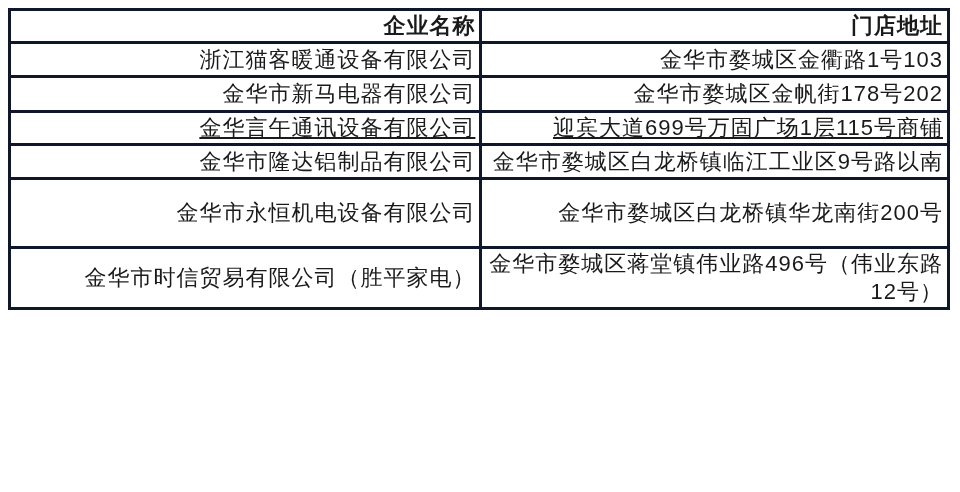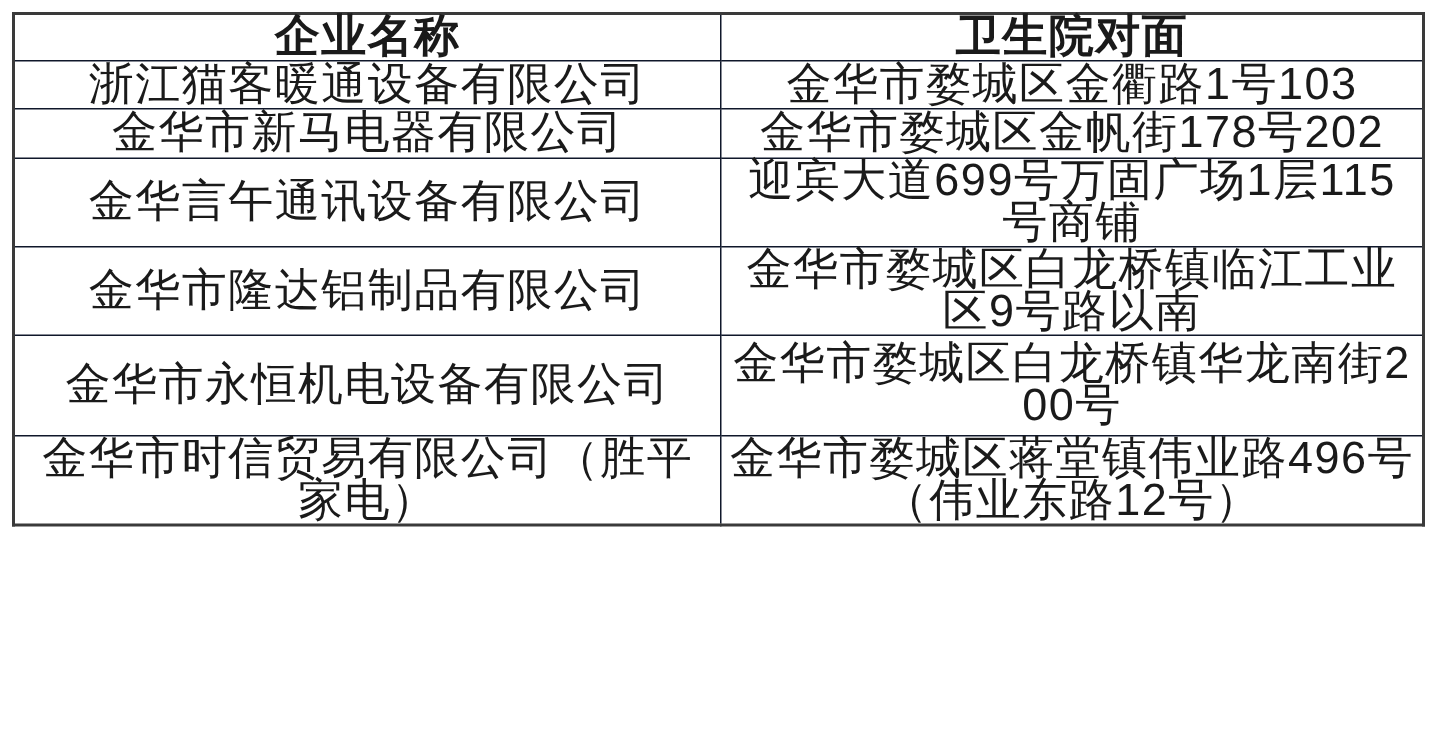--- a/index.html
+++ b/index.html
@@ -18,61 +18,61 @@
   }
   table.store-table {
     width: 942px;
     border-collapse: collapse;
     table-layout: fixed;
     border: 2px solid #3a3a3a;
     color: #1a1a1a;
   }
   table.store-table th,
   table.store-table td {
-    border: 1px solid #0f172a;
-    text-align: center;
+    border: 3px solid #0f172a;
+    text-align: right;
     vertical-align: middle;
     padding: 1px 4px;
-    font-size: 30px;
+    font-size: 22px;
     line-height: 28px;
     letter-spacing: 1px;
     word-break: break-all;
     overflow-wrap: anywhere;
   }
   table.store-table col.col-company { width: 50.2%; }
   table.store-table col.col-address { width: 49.8%; }
   table.store-table thead th {
     font-weight: bold;
     height: 27px;
   }
   
   table.store-table tbody tr:nth-child(1)  td { height: 29px; margin-left: 36px; }
   table.store-table tbody tr:nth-child(2)  td { height: 30px; }
-  table.store-table tbody tr:nth-child(3)  td { height: 28px; }
+  table.store-table tbody tr:nth-child(3)  td { height: 28px; text-decoration: underline; }
   table.store-table tbody tr:nth-child(4)  td { height: 29px; }
   table.store-table tbody tr:nth-child(5)  td { height: 64px; }
   table.store-table tbody tr:nth-child(6)  td { height: 29px; }
   table.store-table tbody tr:nth-child(7)  td { height: 65px; }
   table.store-table tbody tr:nth-child(8)  td { height: 28px; padding-left: 32px; }
   table.store-table tbody tr:nth-child(9)  td { height: 61px; }
   table.store-table tbody tr:nth-child(10) td { height: 71px; }
 </style>
 </head>
 <body>
 
 <div class="page">
   <table class="store-table">
     <colgroup>
       <col class="col-company">
       <col class="col-address">
     </colgroup>
     <thead>
       <tr>
         <th>企业名称</th>
-        <th>卫生院对面</th>
+        <th>门店地址</th>
       </tr>
     </thead>
     <tbody id="table-body">
         <tr>
           <td>浙江猫客暖通设备有限公司</td>
           <td>金华市婺城区金衢路1号103</td>
         </tr>
         <tr>
           <td>金华市新马电器有限公司</td>
           <td>金华市婺城区金帆街178号202</td>

